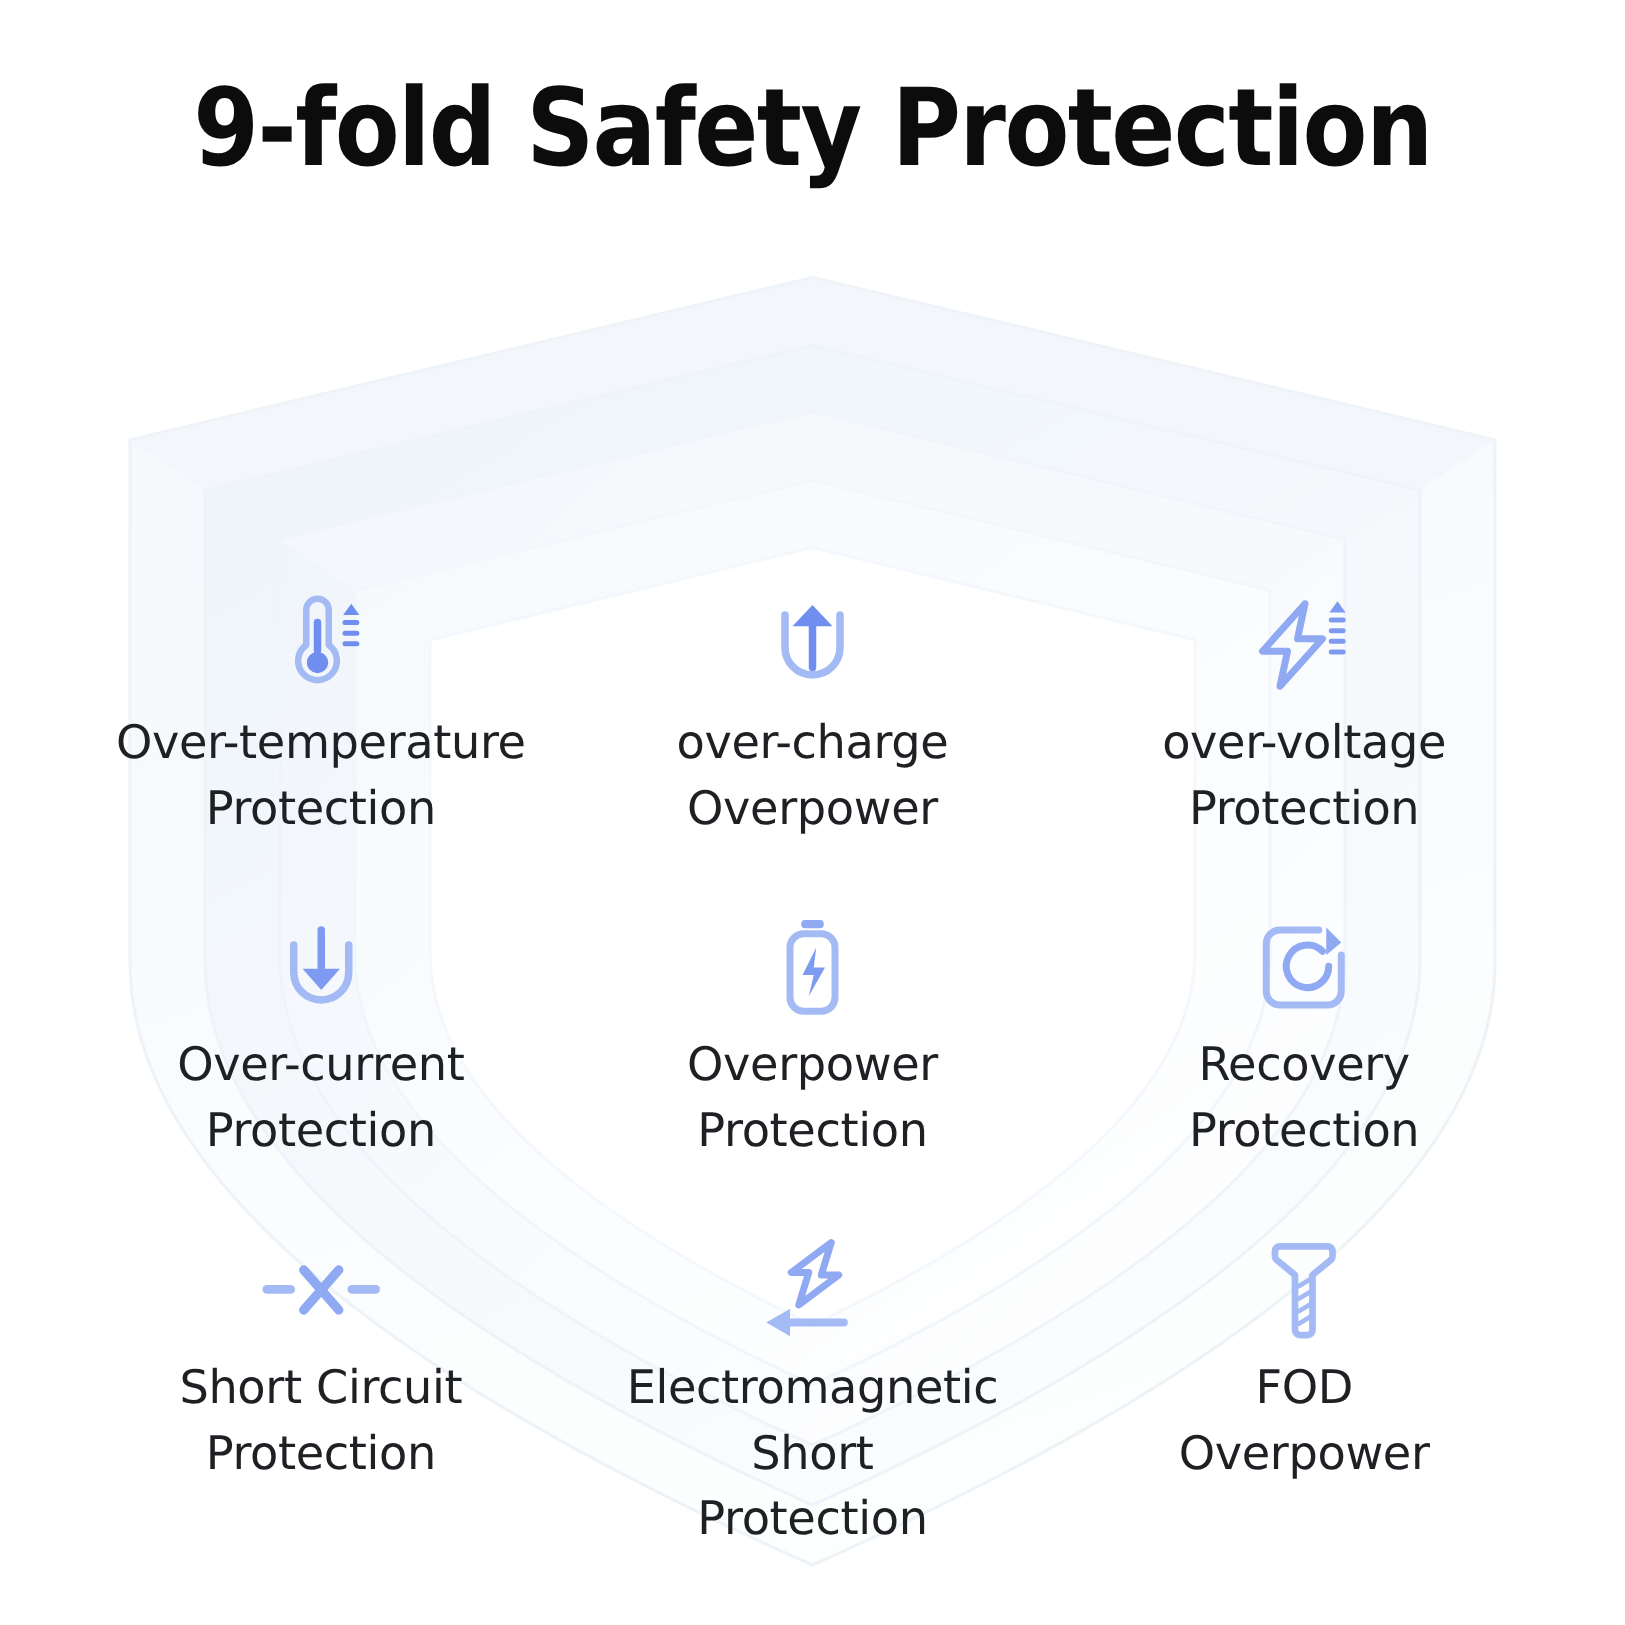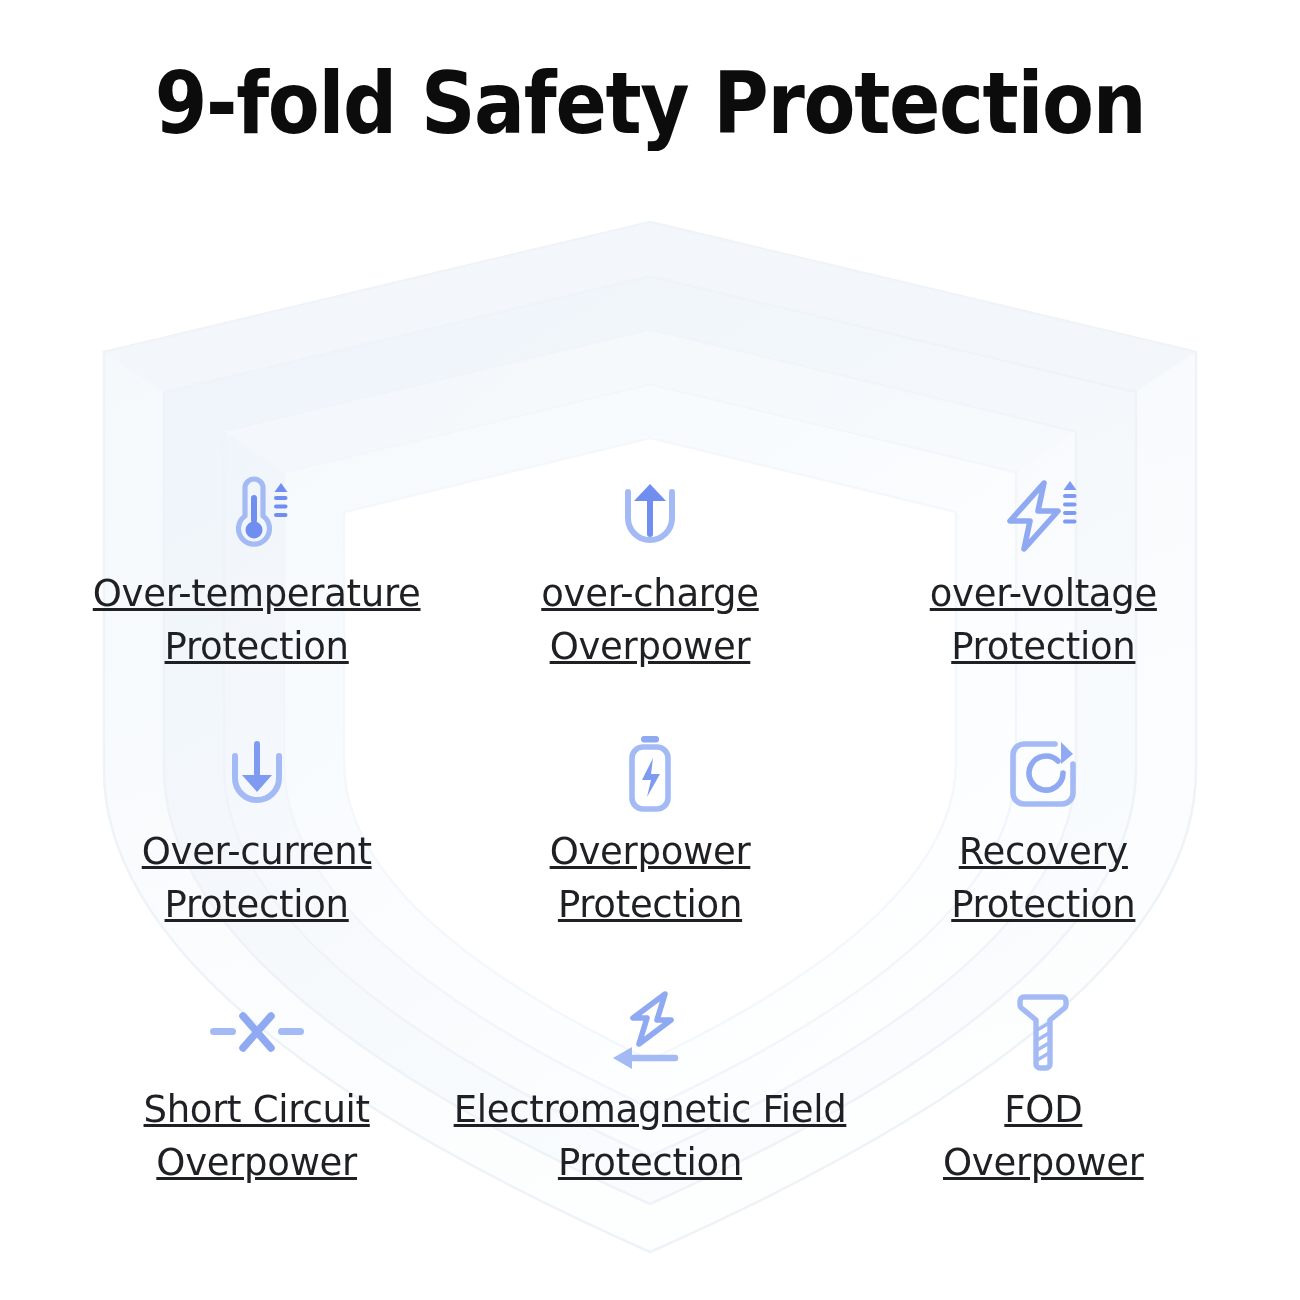--- a/index.html
+++ b/index.html
@@ -86,21 +86,20 @@
   .cell-label {
     margin-top: 6px;
     text-align: center;
     font-family: "DejaVu Sans", sans-serif;
     font-size: 37px;
     line-height: 1.42;
     color: #1f2024;
     letter-spacing: -0.3px;
     white-space: pre-line;
     max-width: 430px;
-    text-decoration: underline;
   }
 
   .cell.wide .cell-label {
     max-width: 470px;
   }
 </style>
 </head>
 <body>
 
 <div id="stage">
@@ -225,32 +224,32 @@
     <div class="cell">
       <div class="icon-wrap">
         <svg width="98" height="54" viewBox="0 0 98 54" fill="none" xmlns="http://www.w3.org/2000/svg">
           <rect x="2" y="23" width="26" height="7" rx="3.5" fill="#a3baf4"></rect>
           <rect x="70" y="23" width="26" height="7" rx="3.5" fill="#a3baf4"></rect>
           <path d="M35 11 L63 43" stroke="#8fa9f2" stroke-width="7.5" stroke-linecap="round"></path>
           <path d="M63 11 L35 43" stroke="#8fa9f2" stroke-width="7.5" stroke-linecap="round"></path>
         </svg>
       </div>
       <div class="cell-label">Short Circuit
-Overpower</div>
+Protection</div>
     </div>
 
     <div class="cell wide">
       <div class="icon-wrap">
         <svg width="90" height="88" viewBox="0 0 90 88" fill="none" xmlns="http://www.w3.org/2000/svg">
           <path d="M60 6 L28 30 h14 l-8 26 L66 32 H52 Z" stroke="#8fa9f2" stroke-width="5.6" stroke-linejoin="round" fill="none"></path>
           <path d="M24 70 H70" stroke="#a3baf4" stroke-width="6.5" stroke-linecap="round"></path>
           <path d="M8 70 L27 59 v22 Z" fill="#a3baf4"></path>
         </svg>
       </div>
-      <div class="cell-label">Electromagnetic Field
+      <div class="cell-label">Electromagnetic Short
 Protection</div>
     </div>
 
     <div class="cell">
       <div class="icon-wrap">
         <svg width="62" height="86" viewBox="0 0 62 86" fill="none" xmlns="http://www.w3.org/2000/svg">
           <path d="M12 8 h38 a4 4 0 0 1 4 4 v4 a4 4 0 0 1 -1.4 3 L38 31 v44 a4 4 0 0 1 -4 4 h-6
                    a4 4 0 0 1 -4 -4 V31 L9.4 19 A4 4 0 0 1 8 16 v-4 a4 4 0 0 1 4 -4 Z" stroke="#a3baf4" stroke-width="5.4" stroke-linejoin="round" fill="none"></path>
           <path d="M27 40 L37 34" stroke="#a3baf4" stroke-width="3.6" stroke-linecap="round"></path>
           <path d="M27 50 L37 44" stroke="#a3baf4" stroke-width="3.6" stroke-linecap="round"></path>

